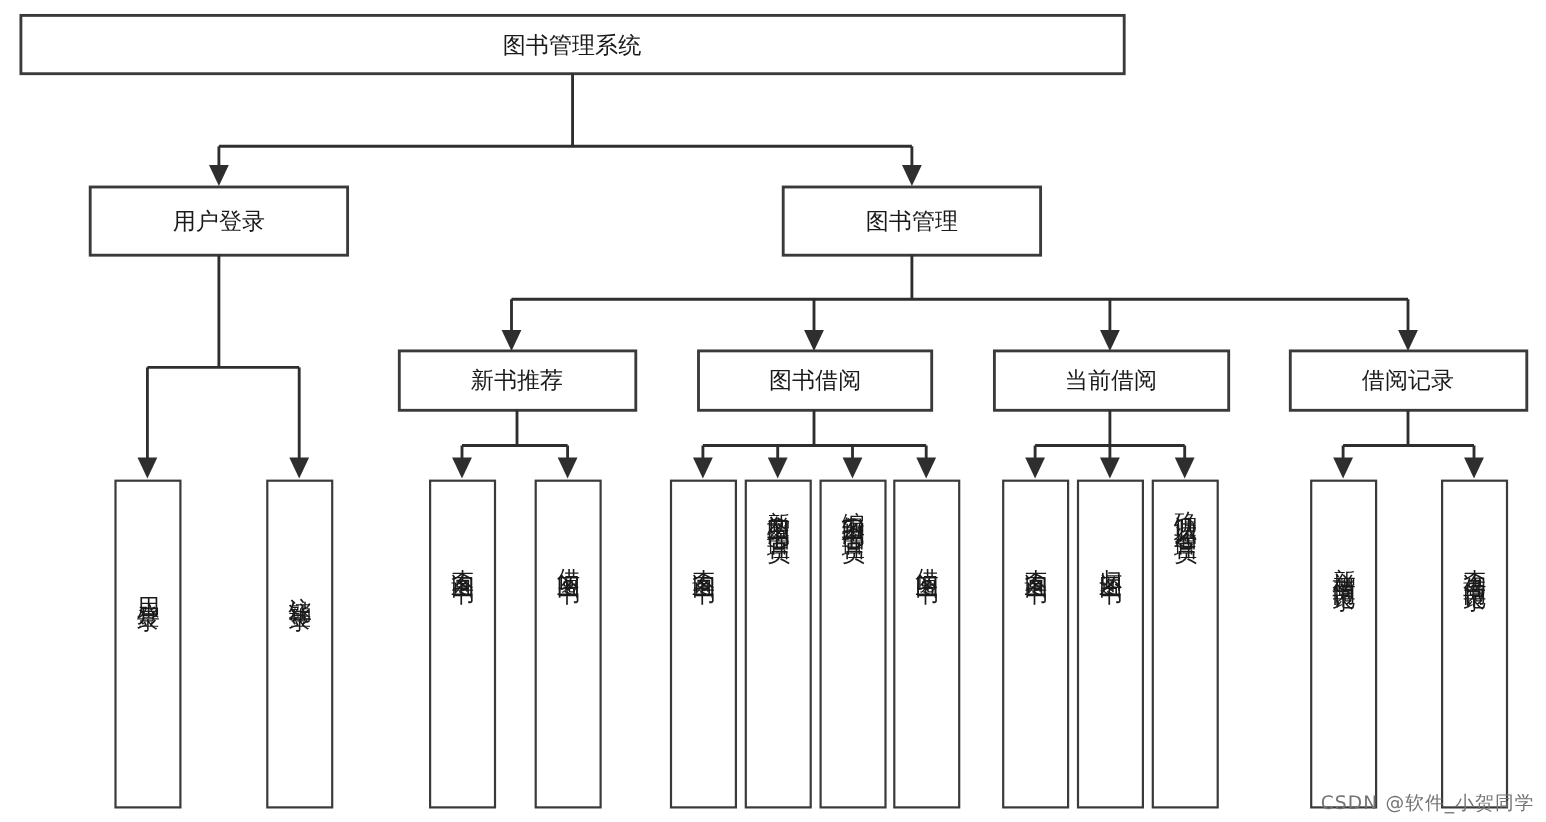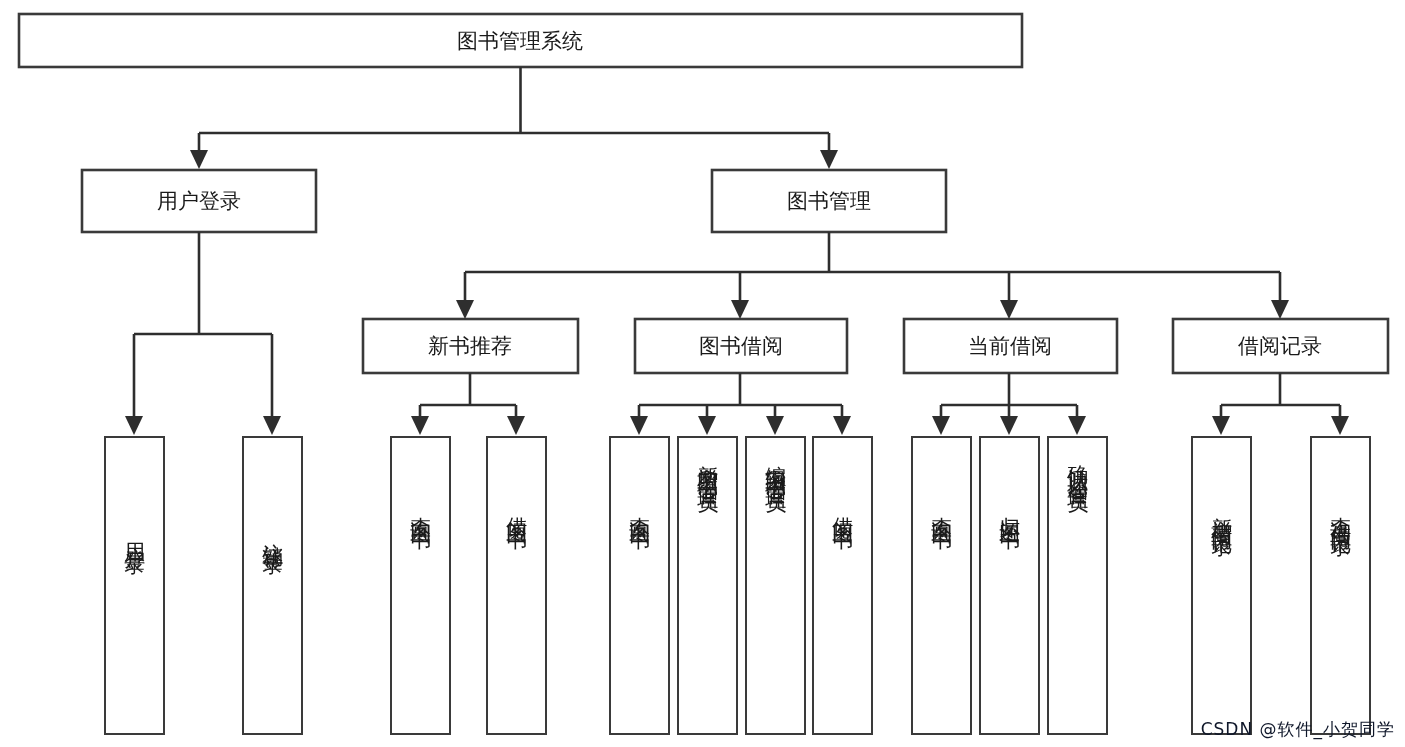--- a/index.html
+++ b/index.html
@@ -71,21 +71,21 @@
   }
   .vnode.pad-mid .vtext { margin-top: 88px; }
   .vnode.pad-top .vtext { margin-top: 10px; }
   .vnode.pad-small .vtext { margin-top: 62px; }
   .watermark {
     position: absolute;
     right: 10px;
     bottom: 6px;
     font-family: "DejaVu Sans", "Liberation Sans", sans-serif;
     font-size: 17px;
-    color: #0f172a;
+    color: #737373;
     letter-spacing: 1px;
     white-space: nowrap;
     pointer-events: none;
   }
 </style>
 </head>
 <body>
 
 <div id="diagram-root">
 

